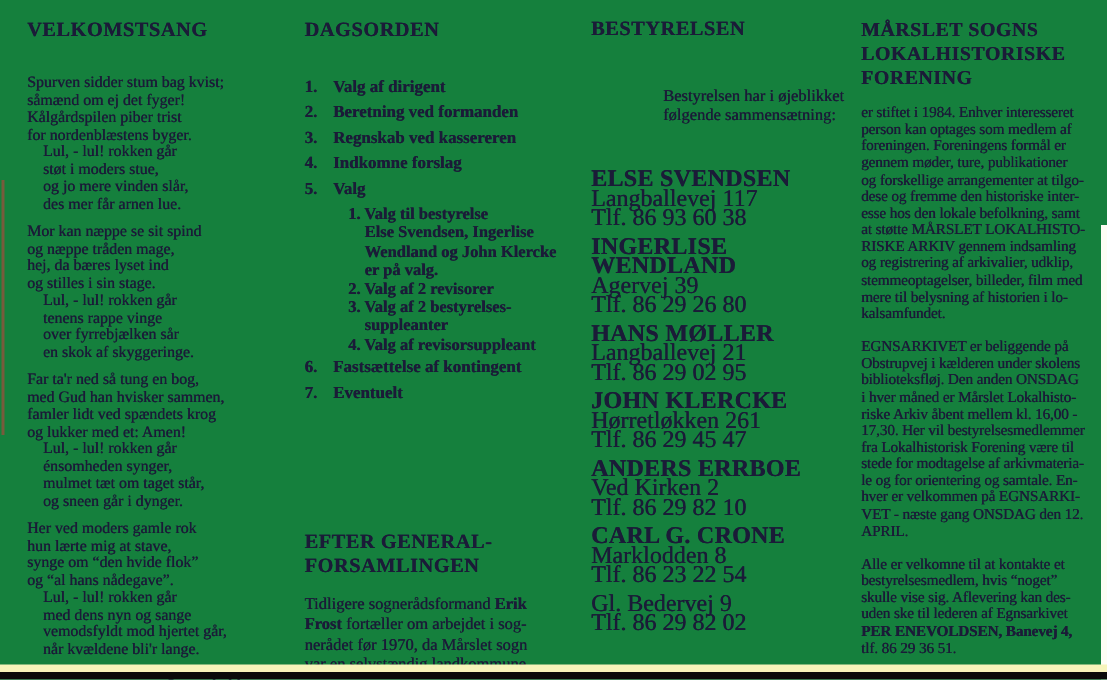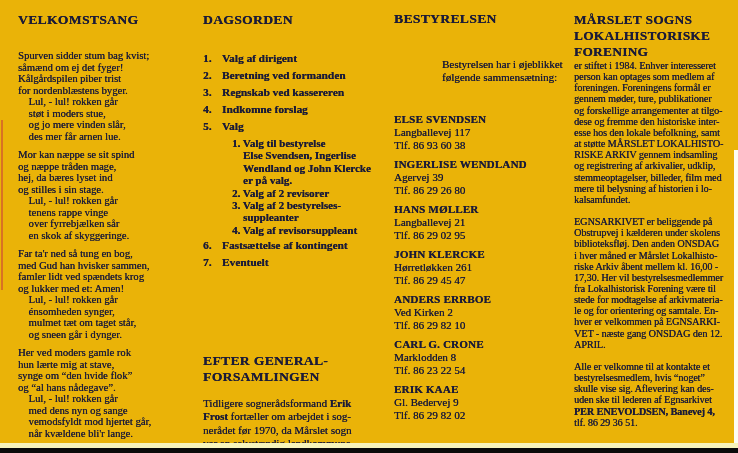--- a/index.html
+++ b/index.html
@@ -4,21 +4,21 @@
 <style>
   html, body { margin: 0; padding: 0; }
   body {
     width: 738px; height: 453px;
     font-family: "Liberation Serif", "DejaVu Serif", serif;
     overflow: hidden;
   }
   .page {
     position: relative;
     width: 738px; height: 453px;
-    background: #eab308;
+    background: #15803d;
     color: #1b1b38;
     overflow: hidden;
     text-shadow: 0.25px 0 0 currentColor; 
   }
   
   .edge-bottom-black { position: absolute; left: 0; bottom: 0; width: 100%; height: 5px; background: #0a0a0a; }
   .edge-bottom-pale  { position: absolute; left: 0; bottom: 5px; width: 100%; height: 5px; background: #f7f4bb; }
   .edge-right-white  { position: absolute; right: 0; top: 150px; width: 4px; height: 303px; background: #fdfdf4; }
   .edge-left-red     { position: absolute; left: 1px; top: 120px; width: 2px; height: 170px; background: rgba(200,60,60,.55); }
 
@@ -66,30 +66,30 @@
   .after-text {
     margin-top: 12px;
     font-size: 11px; line-height: 13.2px;
     white-space: pre-wrap;
   }
   .after-text b, .para b { font-weight: bold; }
 
   
   .board-intro { margin-top: 31px; font-size: 11px; line-height: 13px; white-space: pre-line; margin-left: 48px; }
   .members { margin-top: 29px; }
-  .member { margin-bottom: 6px; font-size: 11px; line-height: 13px; }
+  .member { margin-bottom: 6px; font-size: 16px; line-height: 13px; }
   .member .name { font-weight: bold; letter-spacing: 0.2px; }
 
   
   .col-4 .sec-title {
     margin-top: 12px;
     text-align: left;
     font-size: 13.2px; line-height: 16px;
   }
-  .info-body { margin-top: 0; }
+  .info-body { margin-top: 10px; }
   .para {
     margin: 0 0 11px 0;
     font-size: 10.2px; line-height: 11.15px;
     letter-spacing: -0.1px;
     white-space: pre;
   }
 </style>
 </head>
 <body>
 
@@ -253,21 +253,20 @@
           <div class="phone">Tlf. 86 29 82 10</div>
         </div>
 
         <div class="member">
           <div class="name">CARL G. CRONE</div>
           <div class="addr">Marklodden 8</div>
           <div class="phone">Tlf. 86 23 22 54</div>
         </div>
 
         <div class="member">
-          <div class="name">ERIK KAAE</div>
           <div class="addr">Gl. Bedervej 9</div>
           <div class="phone">Tlf. 86 29 82 02</div>
         </div>
 
     </div>
   </div>
 
   <div class="col col-4">
     <h2 class="sec-title">MÅRSLET SOGNS
 LOKALHISTORISKE

